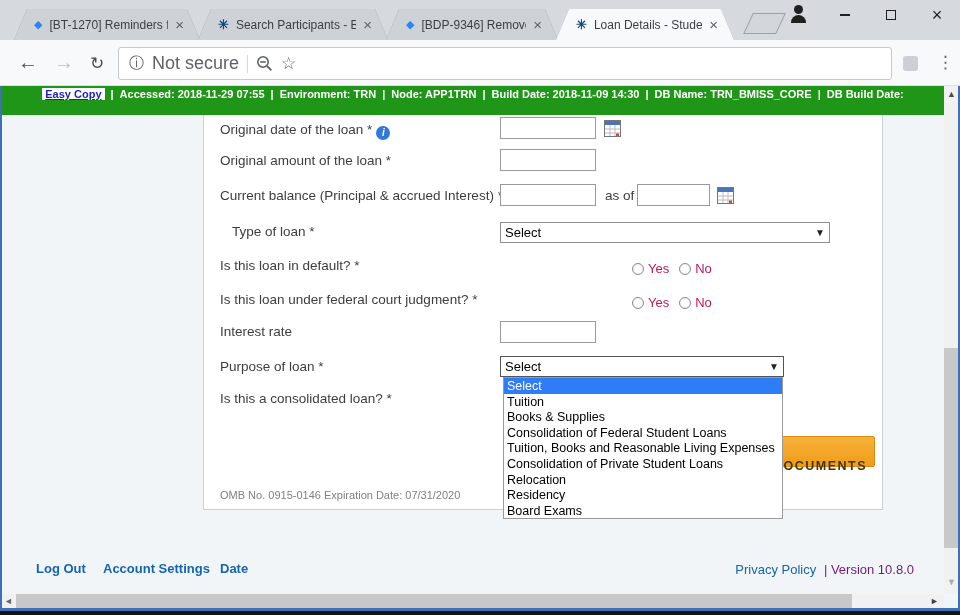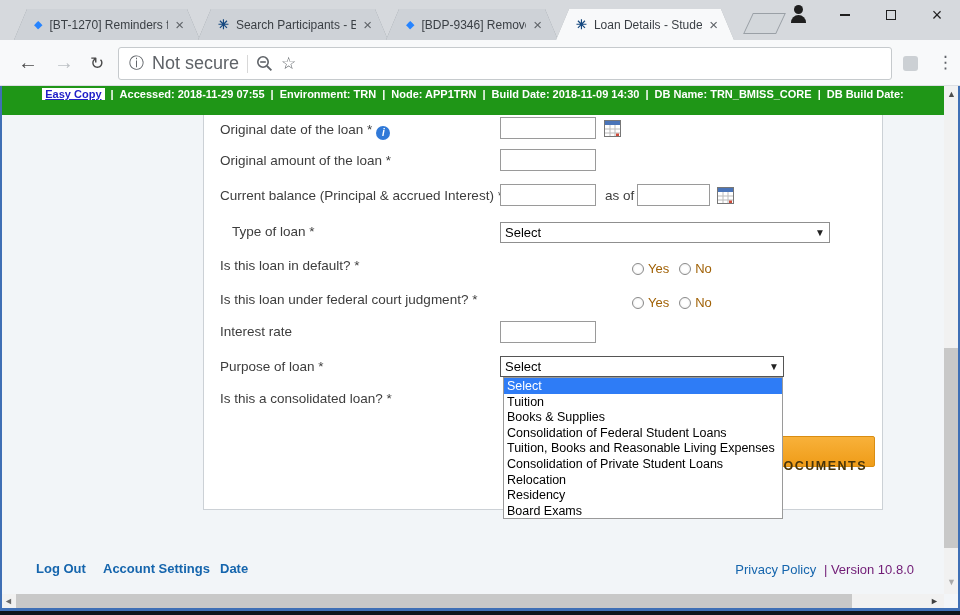--- a/index.html
+++ b/index.html
@@ -57,21 +57,21 @@
   .cal { position:absolute; width:17px; height:17px; }
   .info-icon { display:inline-block; width:14px; height:14px; border-radius:50%; background:#3079d8;
                color:#fff; font-size:10px; font-weight:bold; font-style:italic; text-align:center;
                line-height:14px; vertical-align:-2px; margin-left:4px; }
   .select { position:absolute; height:21px; background:#fff; border:1px solid #8f8f8f;
             font-size:13px; color:#000; padding:2px 18px 0 4px; white-space:nowrap; overflow:hidden; }
   .select .arr { position:absolute; right:4px; top:4px; font-size:10px; color:#222; }
   .select.focused { border-color:#555; }
   .radio { display:inline-block; width:12px; height:12px; border:1px solid #8a8a8a; border-radius:50%;
            background:radial-gradient(#ffffff 40%, #e8e8e8); vertical-align:-2px; }
-  .radio-lbl { font-size:13px; color:#a16207; margin:0 10px 0 4px; }
+  .radio-lbl { font-size:13px; color:#be185d; margin:0 10px 0 4px; }
   .radio-grp { position:absolute; white-space:nowrap; }
   .dropdown { position:absolute; left:503px; top:377px; width:280px; background:#fff;
               border:1px solid #9a9a9a; z-index:5; }
   .opt { height:15.6px; font-size:12.5px; color:#000; padding:1px 0 0 3px; white-space:nowrap; overflow:hidden; }
   .opt.hl { background:#2e7cf6; color:#fff; }
   .action-btn { position:absolute; left:756px; top:436px; width:119px; height:31px; z-index:1;
                 background:linear-gradient(#f8b13a, #ef9c18); border:1px solid #d98d12; border-radius:2px;
                 font-size:12.5px; font-weight:bold; letter-spacing:1.5px; color:#46340a;
                 text-align:right; padding:22px 7px 0 0; }
   .omb { position:absolute; left:220px; top:489px; font-size:11px; color:#808080; white-space:nowrap; }
@@ -253,20 +253,21 @@
     <div class="opt">Tuition</div>
     <div class="opt">Books &amp; Supplies</div>
     <div class="opt">Consolidation of Federal Student Loans</div>
     <div class="opt">Tuition, Books and Reasonable Living Expenses</div>
     <div class="opt">Consolidation of Private Student Loans</div>
     <div class="opt">Relocation</div>
     <div class="opt">Residency</div>
     <div class="opt">Board Exams</div>
   </div>
 
+  <div class="omb">OMB No. 0915-0146 Expiration Date: 07/31/2020</div>
 
   <div class="foot-link" style="left:36px;top:561px;">Log Out</div>
   <div class="foot-link" style="left:103px;top:561px;">Account Settings</div>
   <div class="foot-link" style="left:220px;top:561px;">Date</div>
   <div class="foot-right">
     <span class="plink">Privacy Policy</span>
     <span class="ver">| Version 10.8.0</span>
   </div>
 
   <div class="vtrack"></div>

